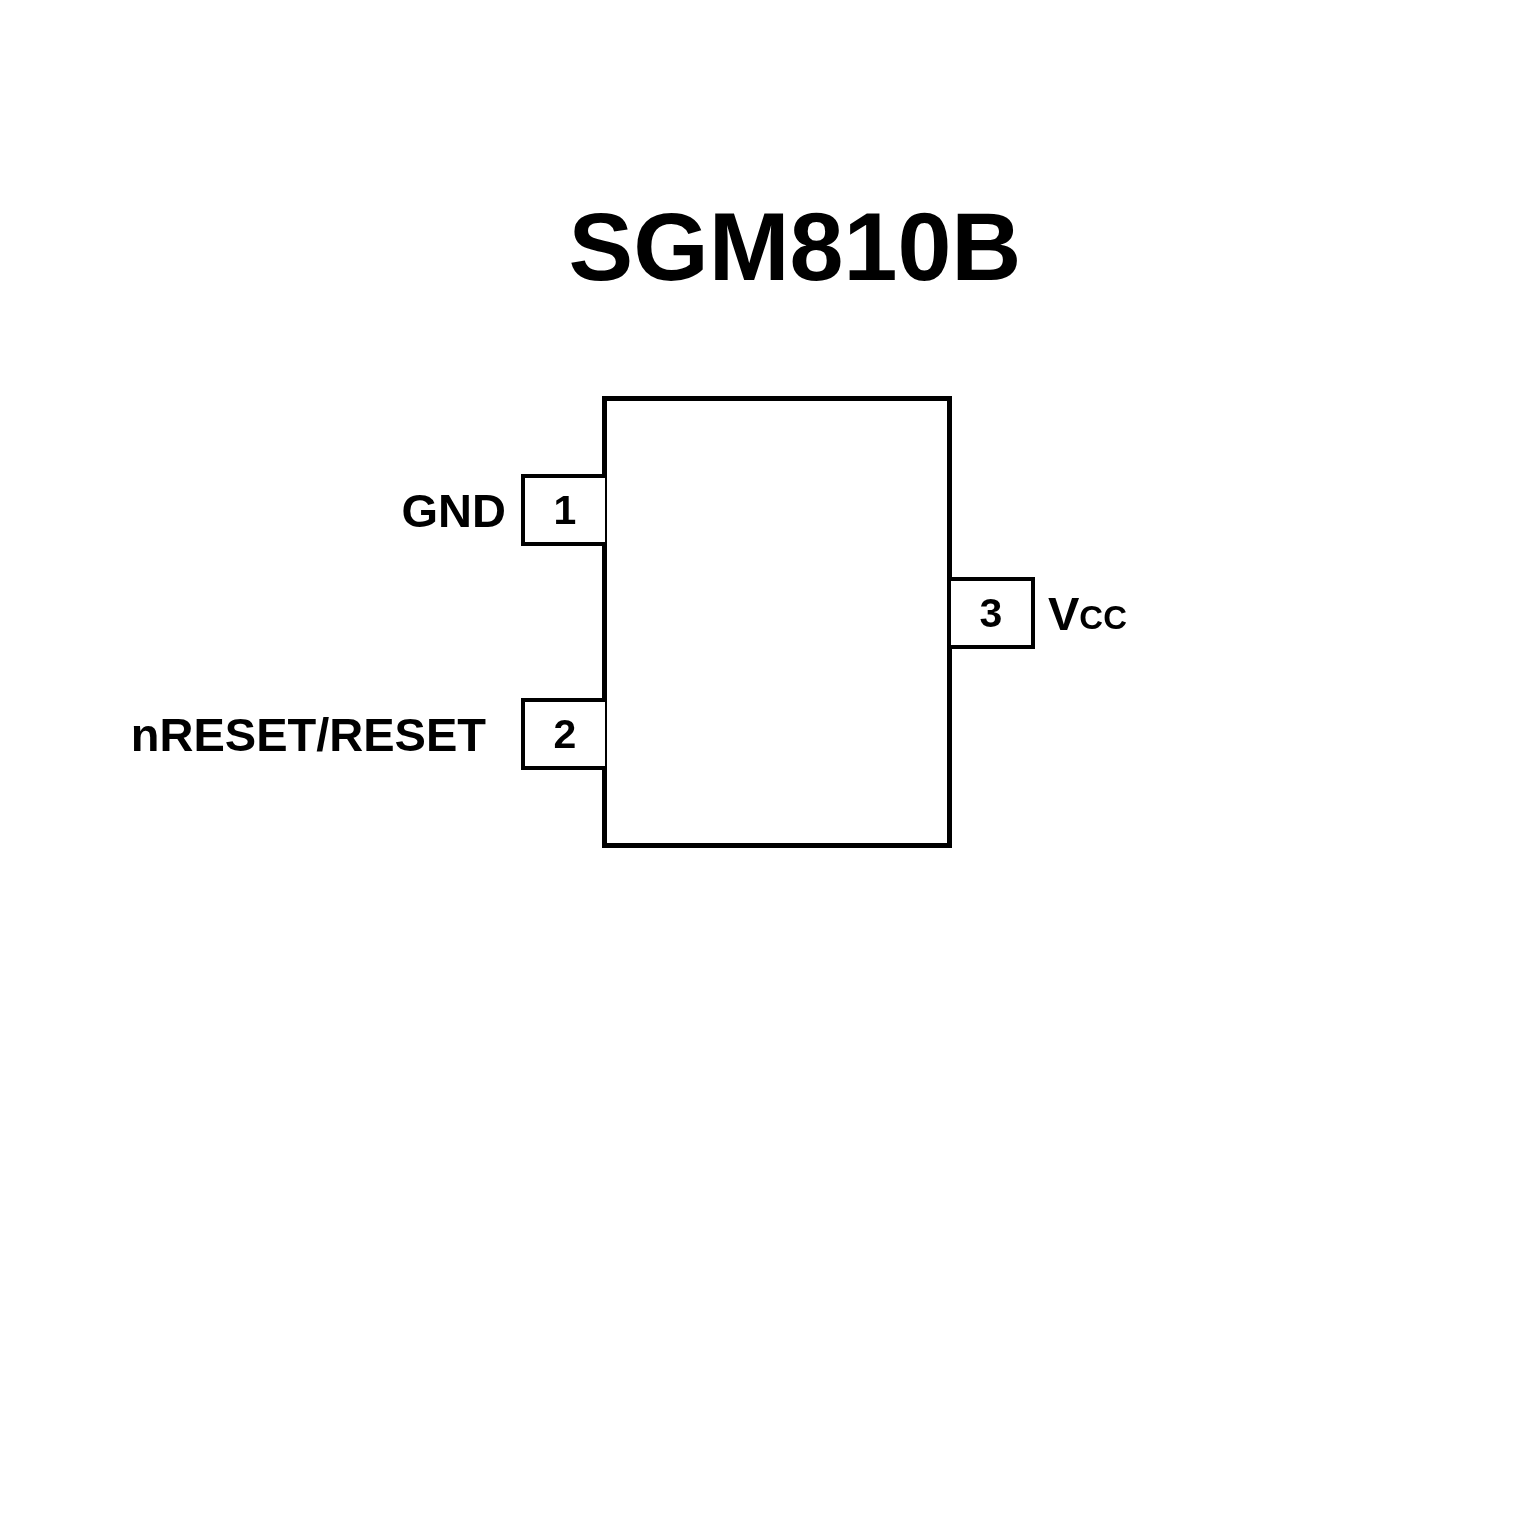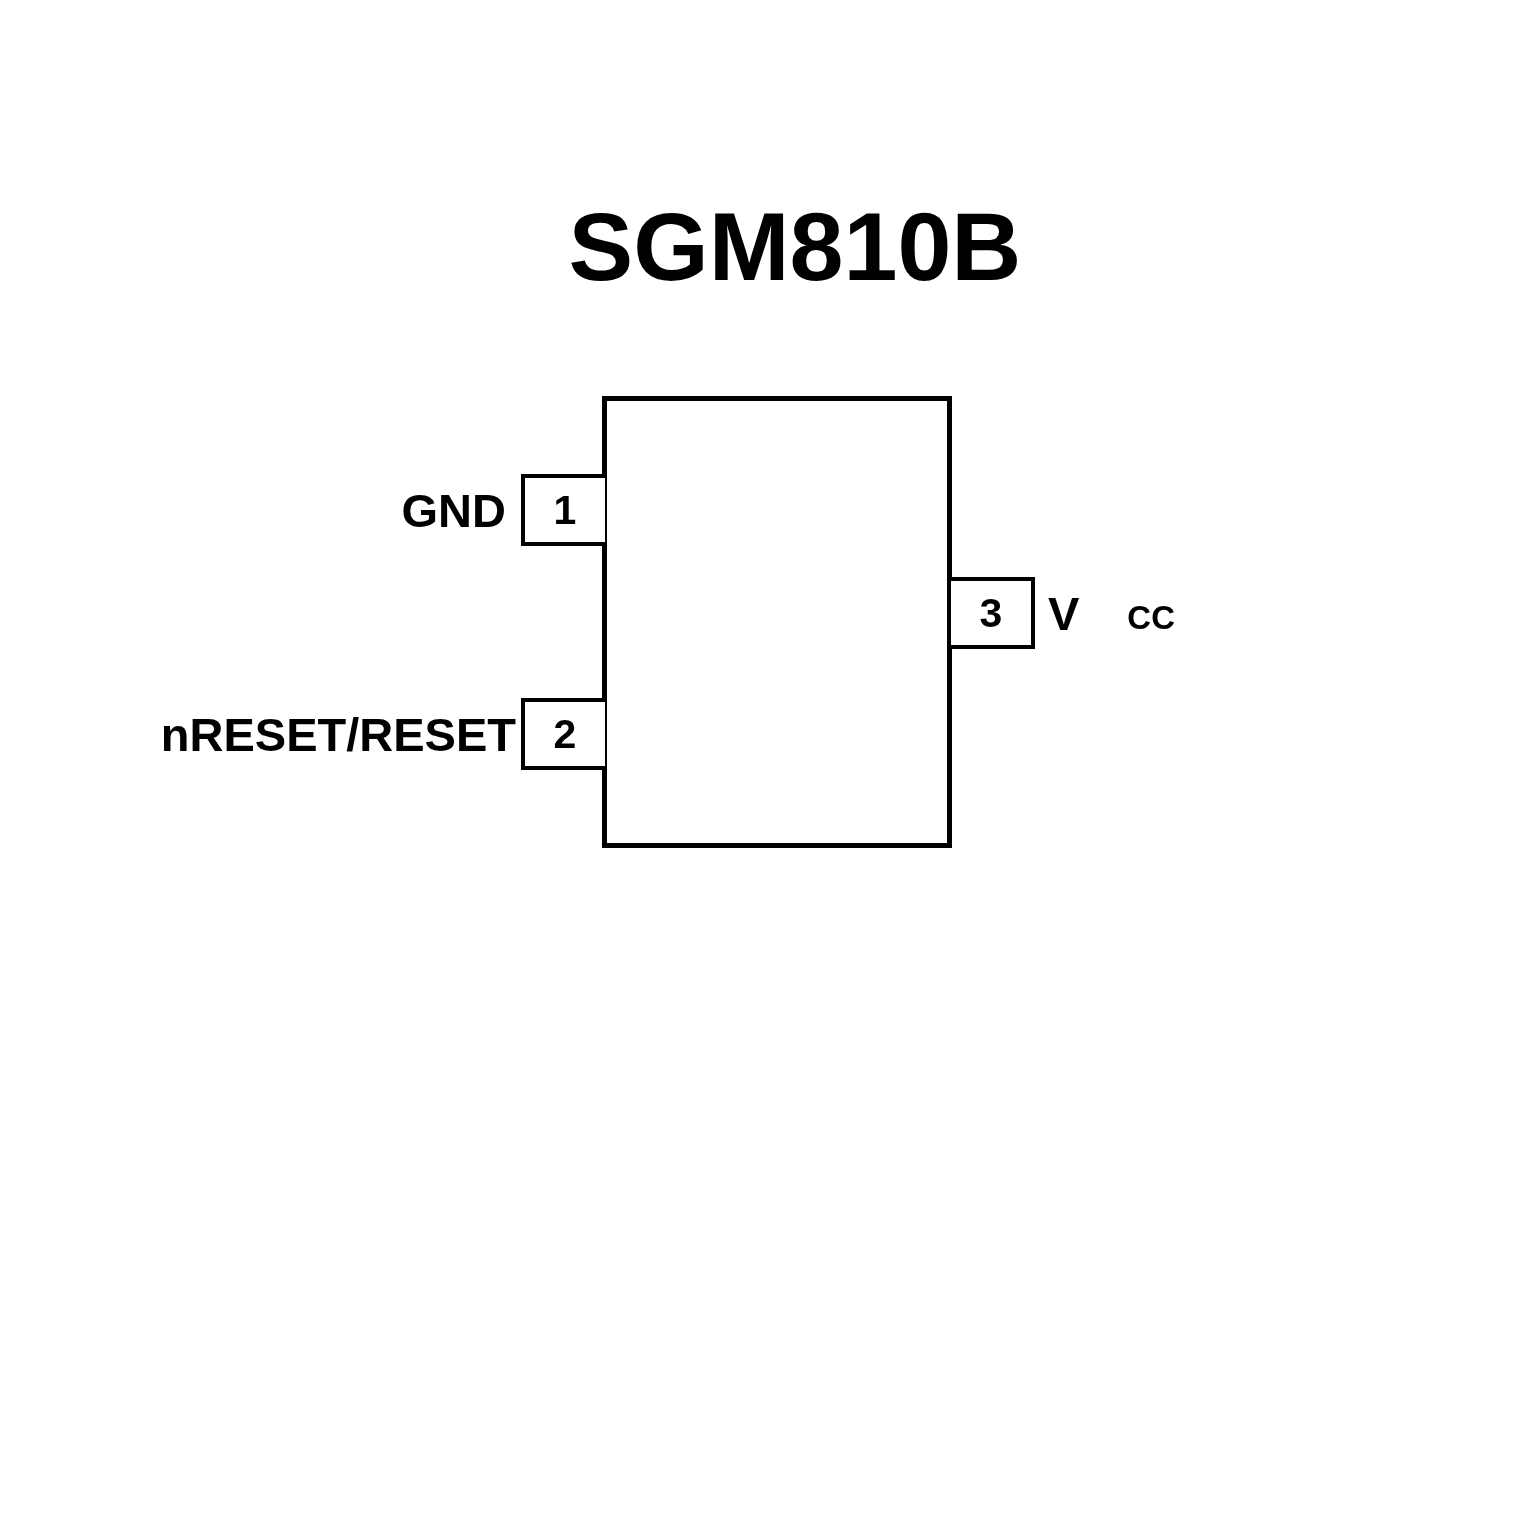--- a/index.html
+++ b/index.html
@@ -85,36 +85,35 @@
     height: 72px;
     display: flex;
     align-items: center;
   }
   
   .pin-label.left {
     right: 1024px;   
     justify-content: flex-end;
   }
   #pin-label-1 { top: 474px; right: 1029px; }
-  #pin-label-2 { top: 698px; right: 1019px; text-align: center; }
+  #pin-label-2 { top: 698px; right: 1049px; text-align: center; }
 
   
   #pin-label-3 {
     left: 1048px;
     top: 577px;
   }
 
   .pin-label sub {
     font-size: 0.70em;
     font-weight: bold;
     vertical-align: baseline;
     position: relative;
     top: 0.16em;
     letter-spacing: 0.2px;
-    margin-left: 48px;
   }
 </style>
 </head>
 <body>
 
 <div id="device-title">SGM810B</div>
 
 <div id="package-diagram">
 
   <div id="ic-body"></div>

